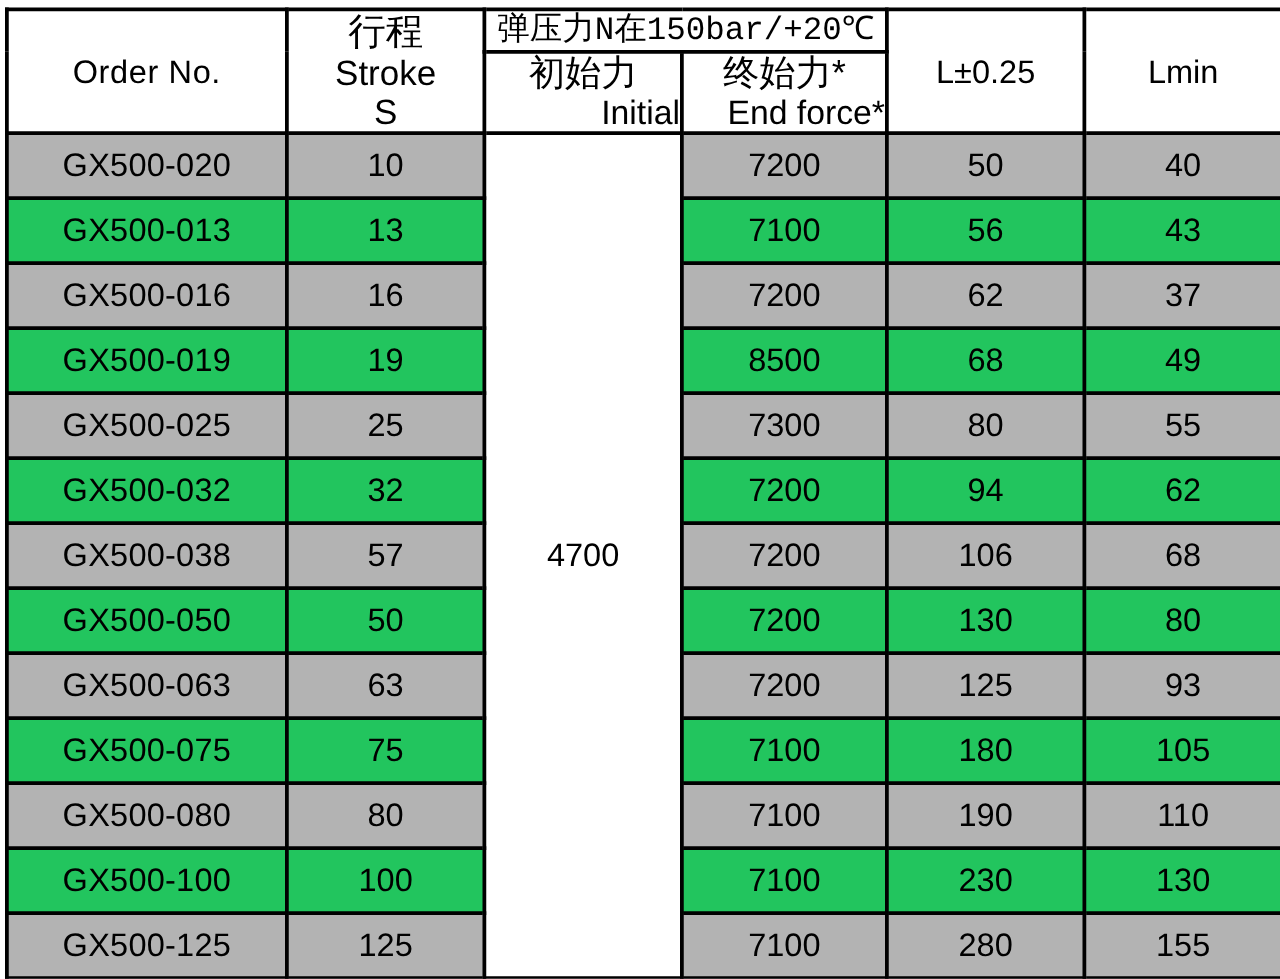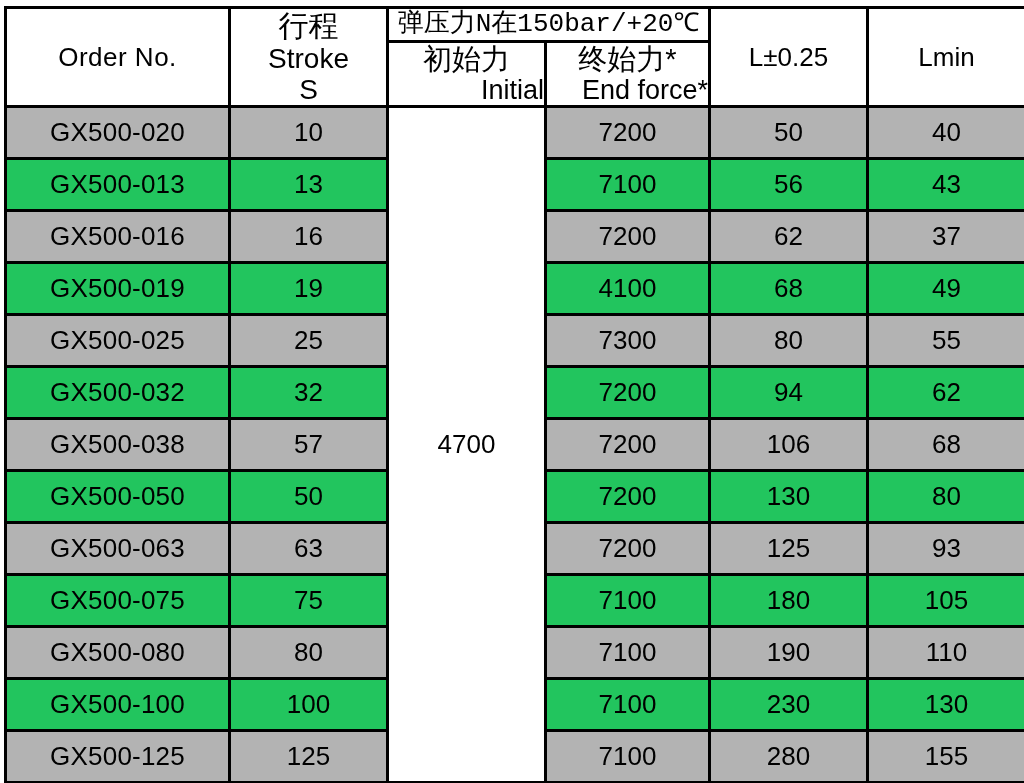--- a/index.html
+++ b/index.html
@@ -153,21 +153,21 @@
         <tr class="shaded">
           <td class="row-cell order-cell">GX500-016</td>
           <td class="row-cell">16</td>
           <td class="row-cell">7200</td>
           <td class="row-cell">62</td>
           <td class="row-cell">37</td>
         </tr>
         <tr class="plain">
           <td class="row-cell order-cell">GX500-019</td>
           <td class="row-cell">19</td>
-          <td class="row-cell">4100</td>
+          <td class="row-cell">8500</td>
           <td class="row-cell">68</td>
           <td class="row-cell">49</td>
         </tr>
         <tr class="shaded">
           <td class="row-cell order-cell">GX500-025</td>
           <td class="row-cell">25</td>
           <td class="row-cell">7300</td>
           <td class="row-cell">80</td>
           <td class="row-cell">55</td>
         </tr>

